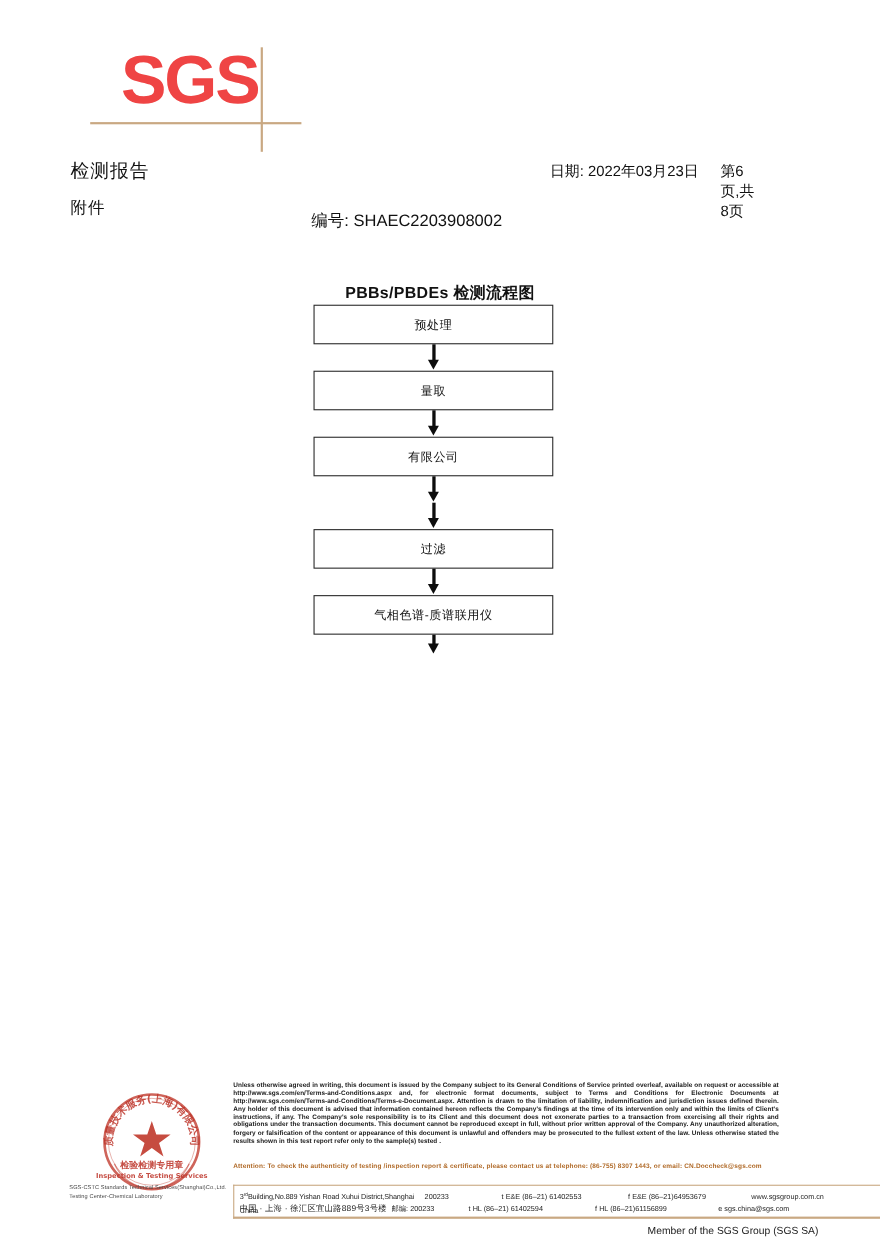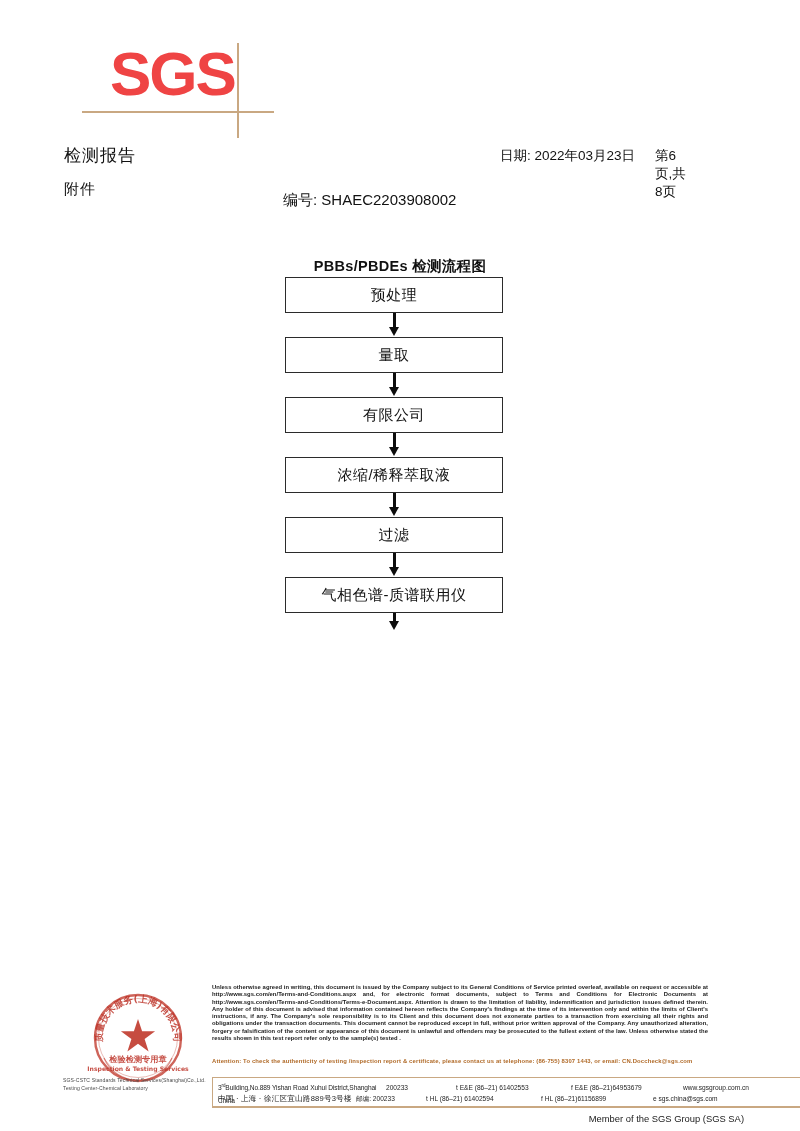--- a/index.html
+++ b/index.html
@@ -117,21 +117,21 @@
     width: 218px;
   }
   .flow-box {
     width: 218px;
     height: 36px;
     box-sizing: border-box;
     border: 1.2px solid #2b2b2b;
     display: flex;
     align-items: center;
     justify-content: center;
-    font-size: 15px;
+    font-size: 11px;
     letter-spacing: 0.5px;
     background: #ffffff;
   }
   .flow-arrow {
     position: relative;
     height: 24px;
     width: 218px;
   }
   .flow-arrow .shaft {
     position: absolute;
@@ -294,21 +294,20 @@
     <div class="shaft"></div>
       <div class="head"></div>
   </div>
 
   <div class="flow-box">有限公司</div>
   <div class="flow-arrow">
     <div class="shaft"></div>
       <div class="head"></div>
   </div>
 
-  <div class="flow-box">浓缩/稀释萃取液</div>
   <div class="flow-arrow">
     <div class="shaft"></div>
       <div class="head"></div>
   </div>
 
   <div class="flow-box">过滤</div>
   <div class="flow-arrow">
     <div class="shaft"></div>
       <div class="head"></div>
   </div>

